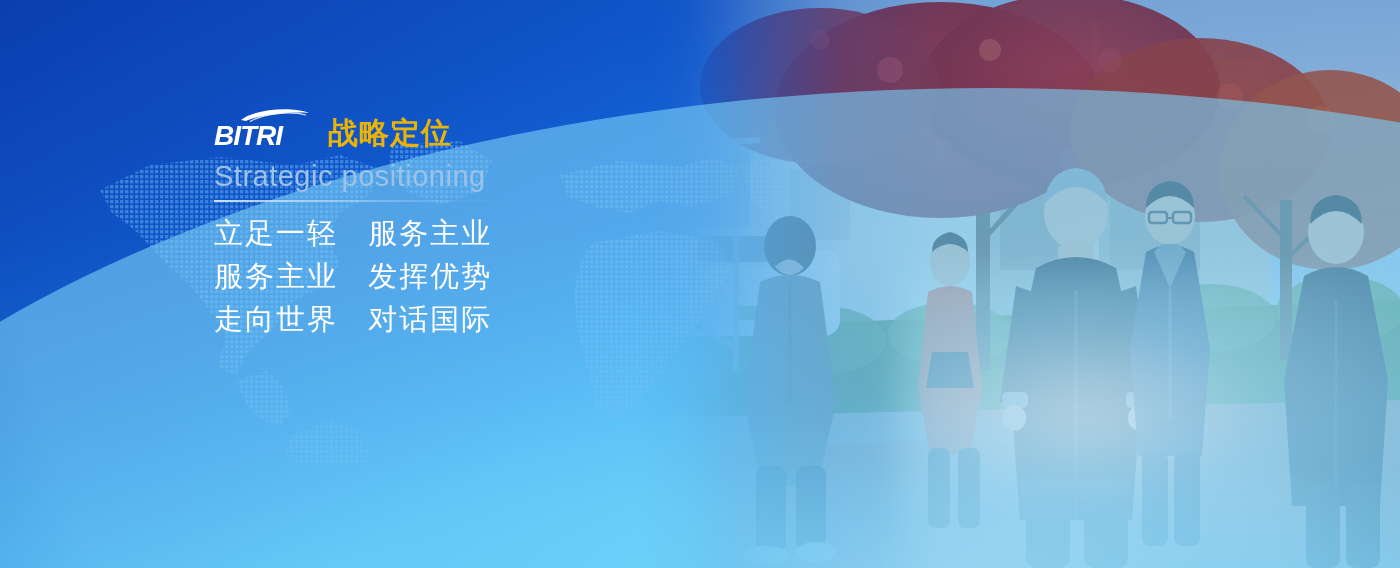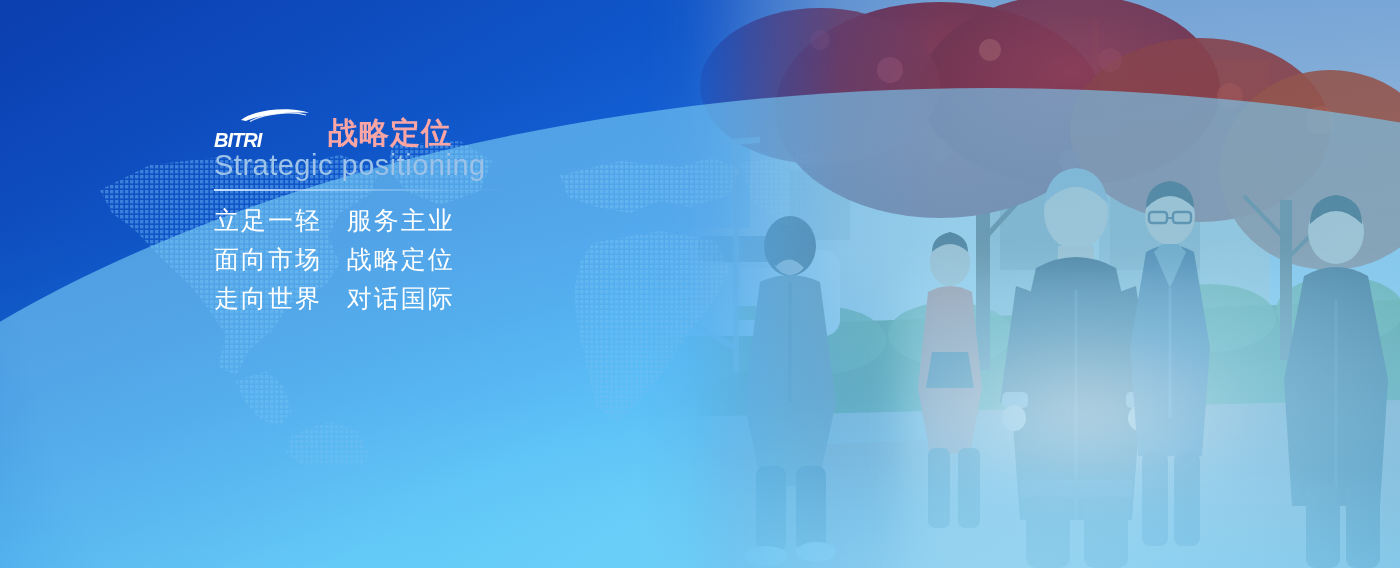--- a/index.html
+++ b/index.html
@@ -104,50 +104,51 @@
     width:100px; height:44px;
     flex:0 0 auto;
   }
   .logo .swoosh{
     position:absolute; left:26px; top:2px;
     width:72px; height:14px;
   }
   .logo .swoosh svg{ display:block; width:100%; height:100%; }
   .logo .wordmark{
     position:absolute; left:0; bottom:0;
-    font-size:20px; font-weight:bold; font-style:italic;
+    font-size:28px; font-weight:bold; font-style:italic;
     letter-spacing:-1px;
     color:#ffffff;
     line-height:1;
     font-family:"Liberation Sans","DejaVu Sans",sans-serif;
   }
   .title-cn{
-    font-size:30px; font-weight:bold; color:#fca5a5;
+    font-size:30px; font-weight:bold; color:#eab308;
     line-height:1; letter-spacing:1px;
     position:relative; top:-2px;
     font-family:"Liberation Sans","DejaVu Sans",sans-serif;
   }
   .subtitle{
+    margin-top:11px;
     font-size:29px; font-weight:normal;
     color:#9cc2e8;
     letter-spacing:.5px;
     line-height:1.05;
   }
   .divider{
     margin-top:9px;
     width:300px; height:2px;
     background:linear-gradient(to right, rgba(215,235,255,.92) 0%, rgba(190,220,250,.55) 45%, rgba(160,205,245,.12) 80%, rgba(160,205,245,0) 100%);
   }
   .slogans{ margin-top:17px; }
   .slogan-line{
-    font-size:25px; color:#ffffff;
+    font-size:29px; color:#ffffff;
     line-height:1; letter-spacing:2px;
     margin-bottom:14px;
     white-space:pre;
-    font-family:Liberation Serif, serif;
+    font-family:Liberation Sans, sans-serif;
   }
   .slogan-line:last-child{ margin-bottom:8px; }
 </style>
 </head>
 <body>
 
 <div class="banner">
 
   <div class="bg-base"></div>
   <div class="bg-topleft"></div>
@@ -381,19 +382,19 @@
       </div>
       <div class="title-cn">战略定位</div>
     </div>
 
     <div class="subtitle">Strategic positioning</div>
 
     <div class="divider"></div>
 
     <div class="slogans">
       <div class="slogan-line">立足一轻   服务主业</div>
-      <div class="slogan-line">面向市场   战略定位</div>
+      <div class="slogan-line">服务主业   发挥优势</div>
       <div class="slogan-line">走向世界   对话国际</div>
     </div>
 
   </div>
 
 </div>
 
 </body></html>

